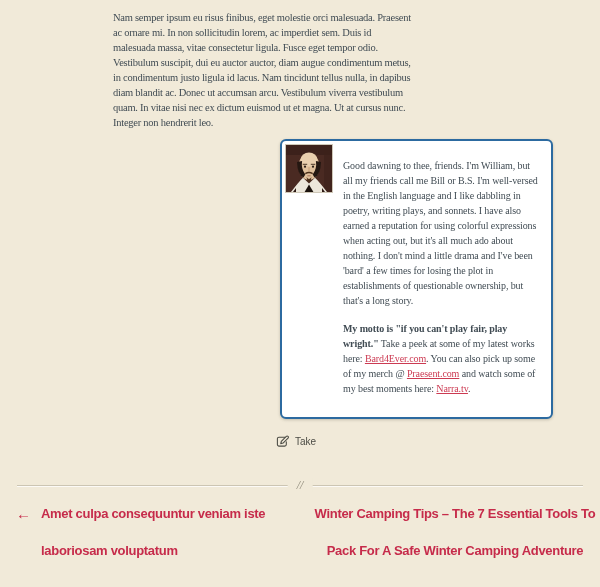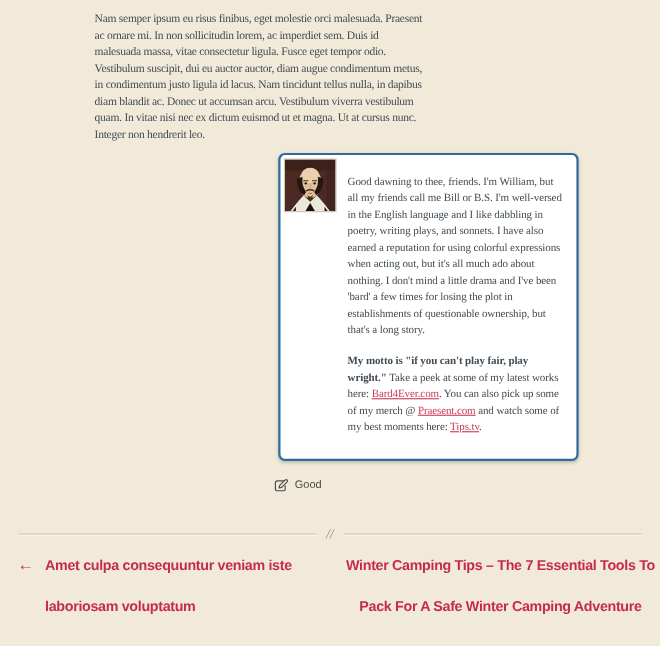--- a/index.html
+++ b/index.html
@@ -4,21 +4,21 @@
 <style>
   * { box-sizing: border-box; margin: 0; padding: 0; }
   html, body { width: 600px; height: 587px; }
   body {
     background: #f1ead9;
     overflow: hidden;
     font-family: "Liberation Serif", serif;
     color: #414c54;
     position: relative;
   }
-  .content { padding: 10px 0 0 86px; }
+  .content { padding: 10px 0 0 113px; }
 
   .intro {
     width: 298px;
     font-size: 10.5px;
     line-height: 15px;
     letter-spacing: -0.25px;
     color: #414c54;
   }
 
   
@@ -167,30 +167,30 @@
         <path d="M21.4 30.8 h3.2" stroke="#a06a52" stroke-width="0.9" fill="none"></path>
         <path d="M20.6 32 q2.4 3.8 4.8 0 l-0.8 4.2 q-1.6 1.6-3.2 0 z" fill="#4a2f1a"></path>
         <path d="M5 47 Q13.5 36 17 32.8 L23 38.5 L29 32.8 Q32.5 36 41 47 Z" fill="#ece7db"></path>
         <path d="M18.6 47 L23 39.5 L27.4 47 Z" fill="#1b120d"></path>
         <path d="M0 47 H7 L10 43 V47 Z" fill="#2a1712"></path>
         <path d="M46 47 H39 L36 43 V47 Z" fill="#2a1712"></path>
       </svg>
     </div>
     <div class="card-body">
       <p class="bio">Good dawning to thee, friends. I'm William, but all my friends call me Bill or B.S. I'm well-versed in the English language and I like dabbling in poetry, writing plays, and sonnets. I have also earned a reputation for using colorful expressions when acting out, but it's all much ado about nothing. I don't mind a little drama and I've been 'bard' a few times for losing the plot in establishments of questionable ownership, but that's a long story.</p>
-      <p class="motto"><strong>My motto is "if you can't play fair, play wright."</strong><span> Take a peek at some of my latest works here: </span><a class="bio-link">Bard4Ever.com</a><span>. You can also pick up some of my merch @ </span><a class="bio-link">Praesent.com</a><span> and watch some of my best moments here: </span><a class="bio-link">Tips.tv</a><span>.</span></p>
+      <p class="motto"><strong>My motto is "if you can't play fair, play wright."</strong><span> Take a peek at some of my latest works here: </span><a class="bio-link">Bard4Ever.com</a><span>. You can also pick up some of my merch @ </span><a class="bio-link">Praesent.com</a><span> and watch some of my best moments here: </span><a class="bio-link">Narra.tv</a><span>.</span></p>
     </div>
   </section>
 
   <button class="edit">
     <svg width="13" height="13" viewBox="0 0 14 14" xmlns="http://www.w3.org/2000/svg">
       <path d="M9.6 2.4H3.2A1.7 1.7 0 0 0 1.5 4.1v6.2a1.7 1.7 0 0 0 1.7 1.7h6.2a1.7 1.7 0 0 0 1.7-1.7V7.2" fill="none" stroke="#4c4c45" stroke-width="1.15" stroke-linecap="round"></path>
       <path d="M11.1 1.4a1.35 1.35 0 0 1 1.9 1.9L7.6 8.7l-2.5.6.6-2.5z" fill="none" stroke="#4c4c45" stroke-width="1.15" stroke-linejoin="round"></path>
     </svg>
-    <span>Good</span>
+    <span>Take</span>
   </button>
 </main>
 
 <footer>
   <div class="divider divider-first">
     <span class="slashes">//</span>
   </div>
 
   <nav class="postnav">
     <a class="nav-prev">

